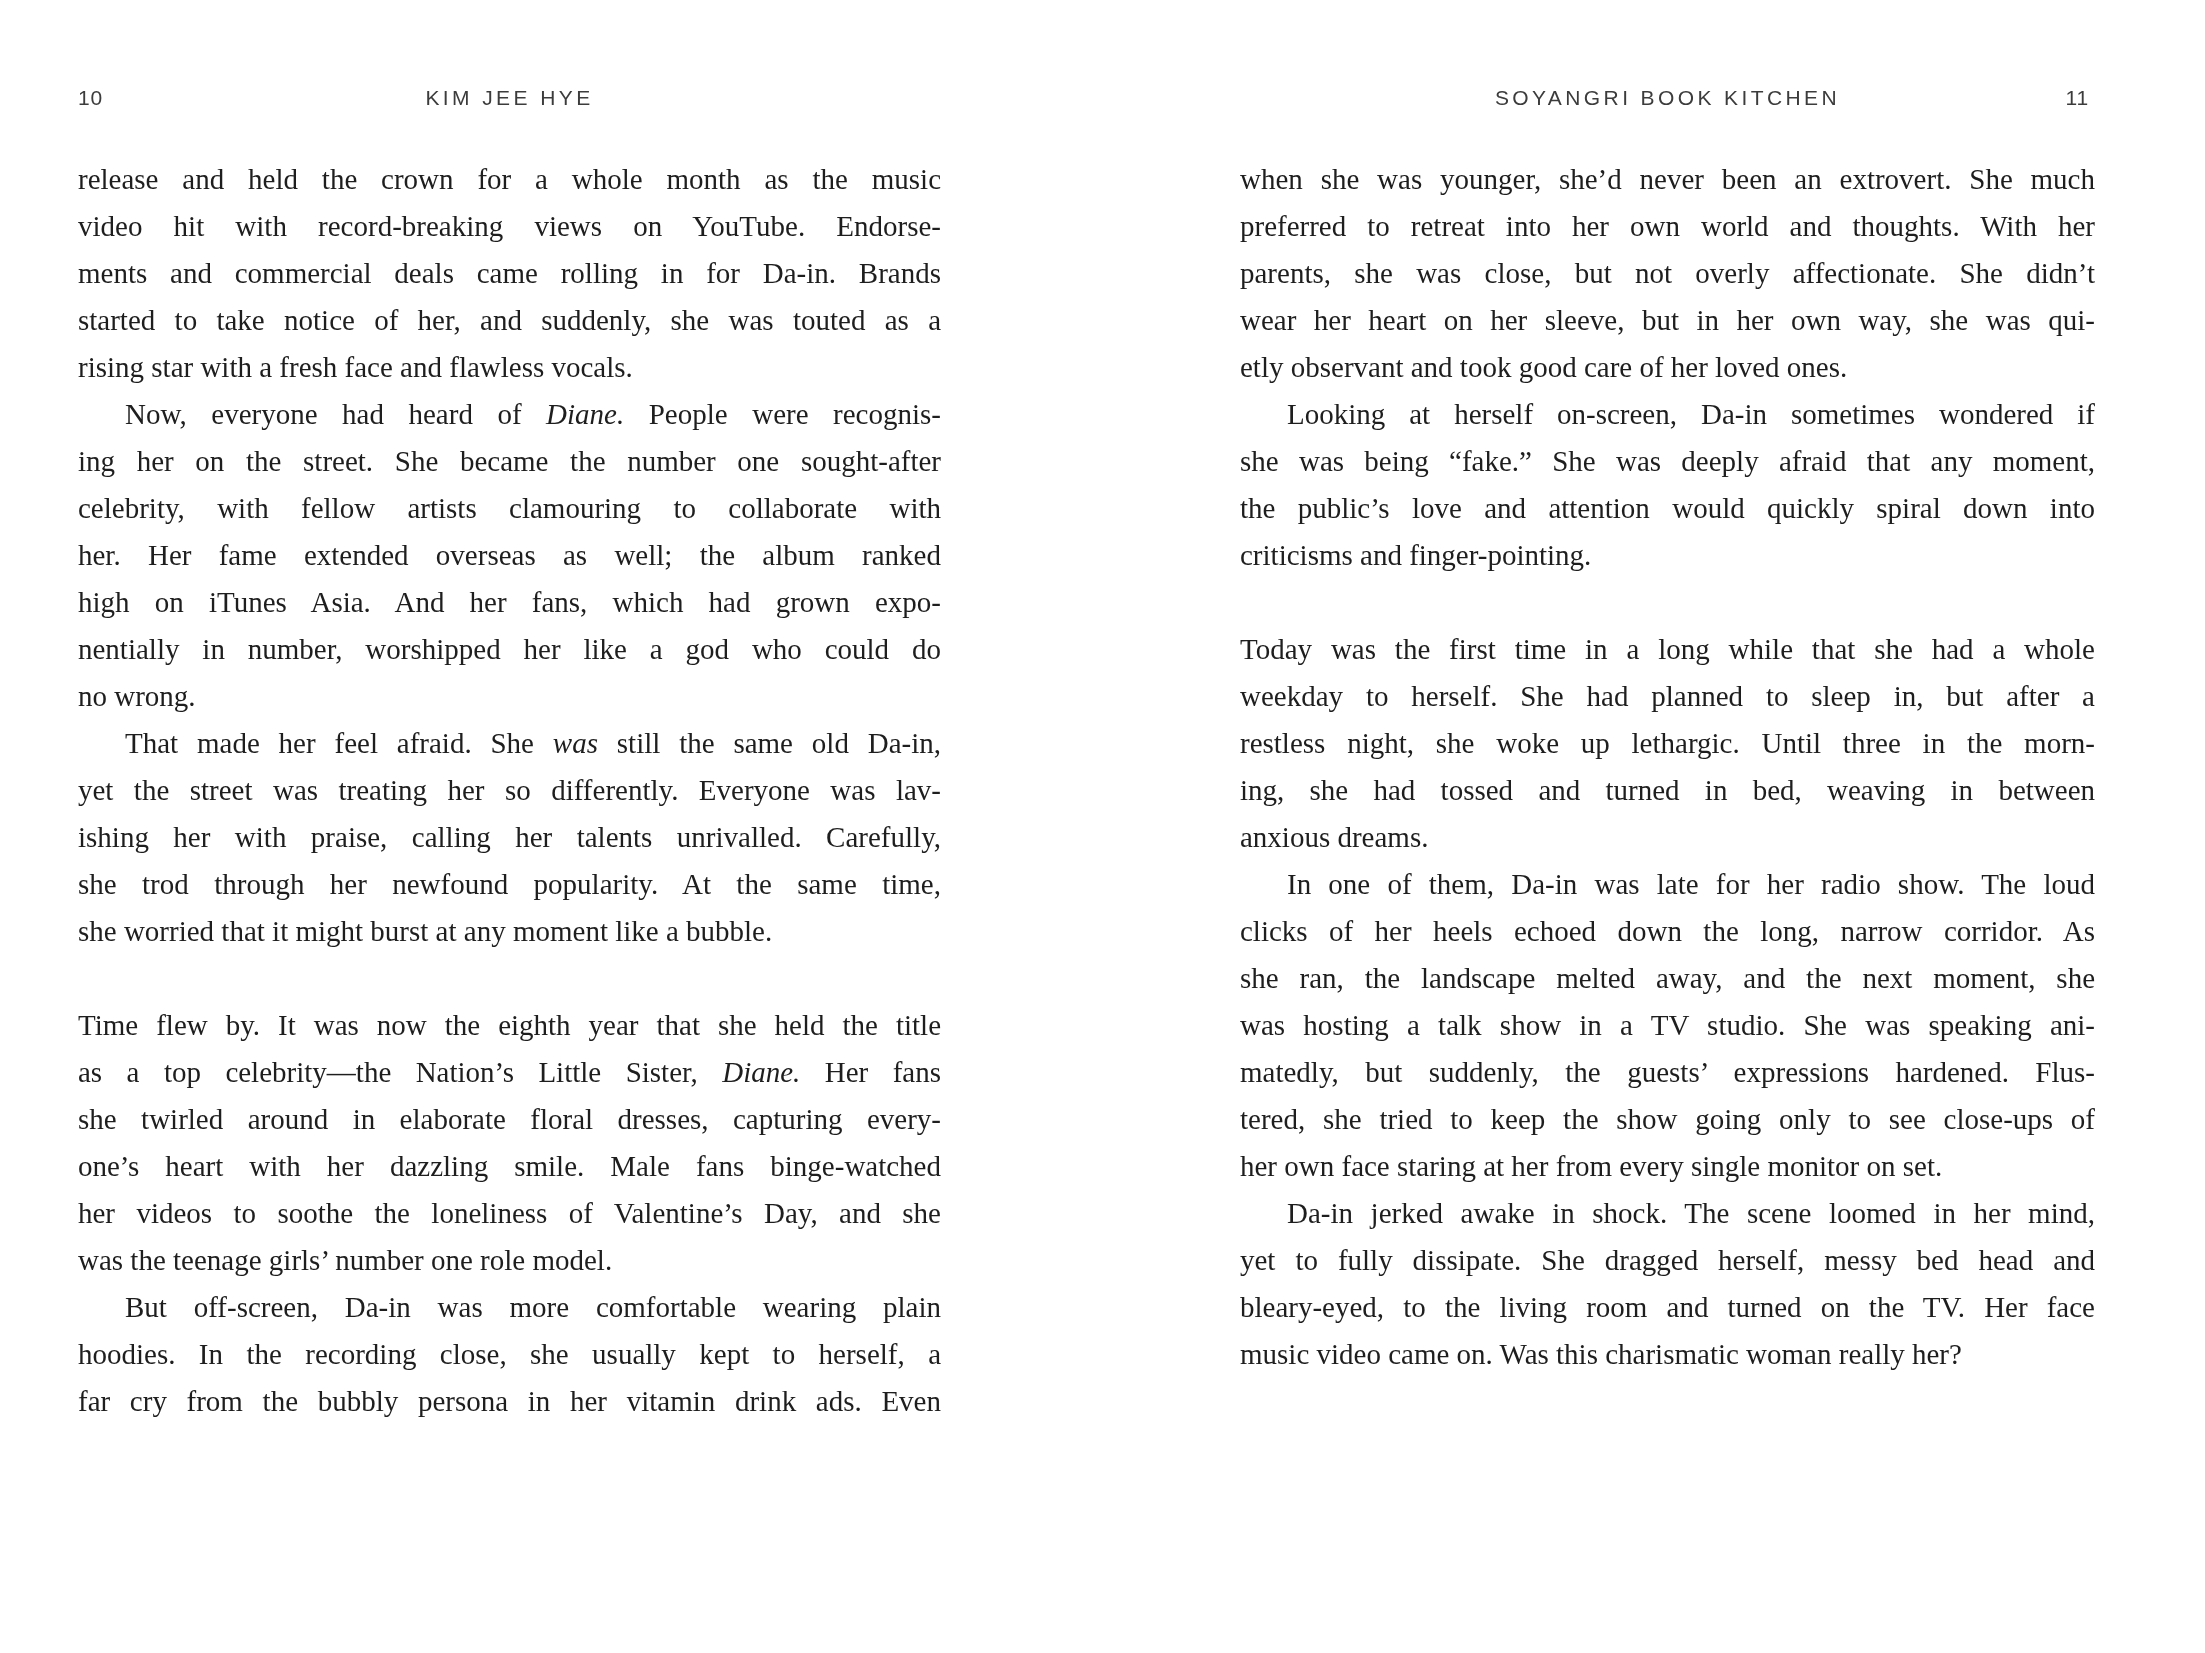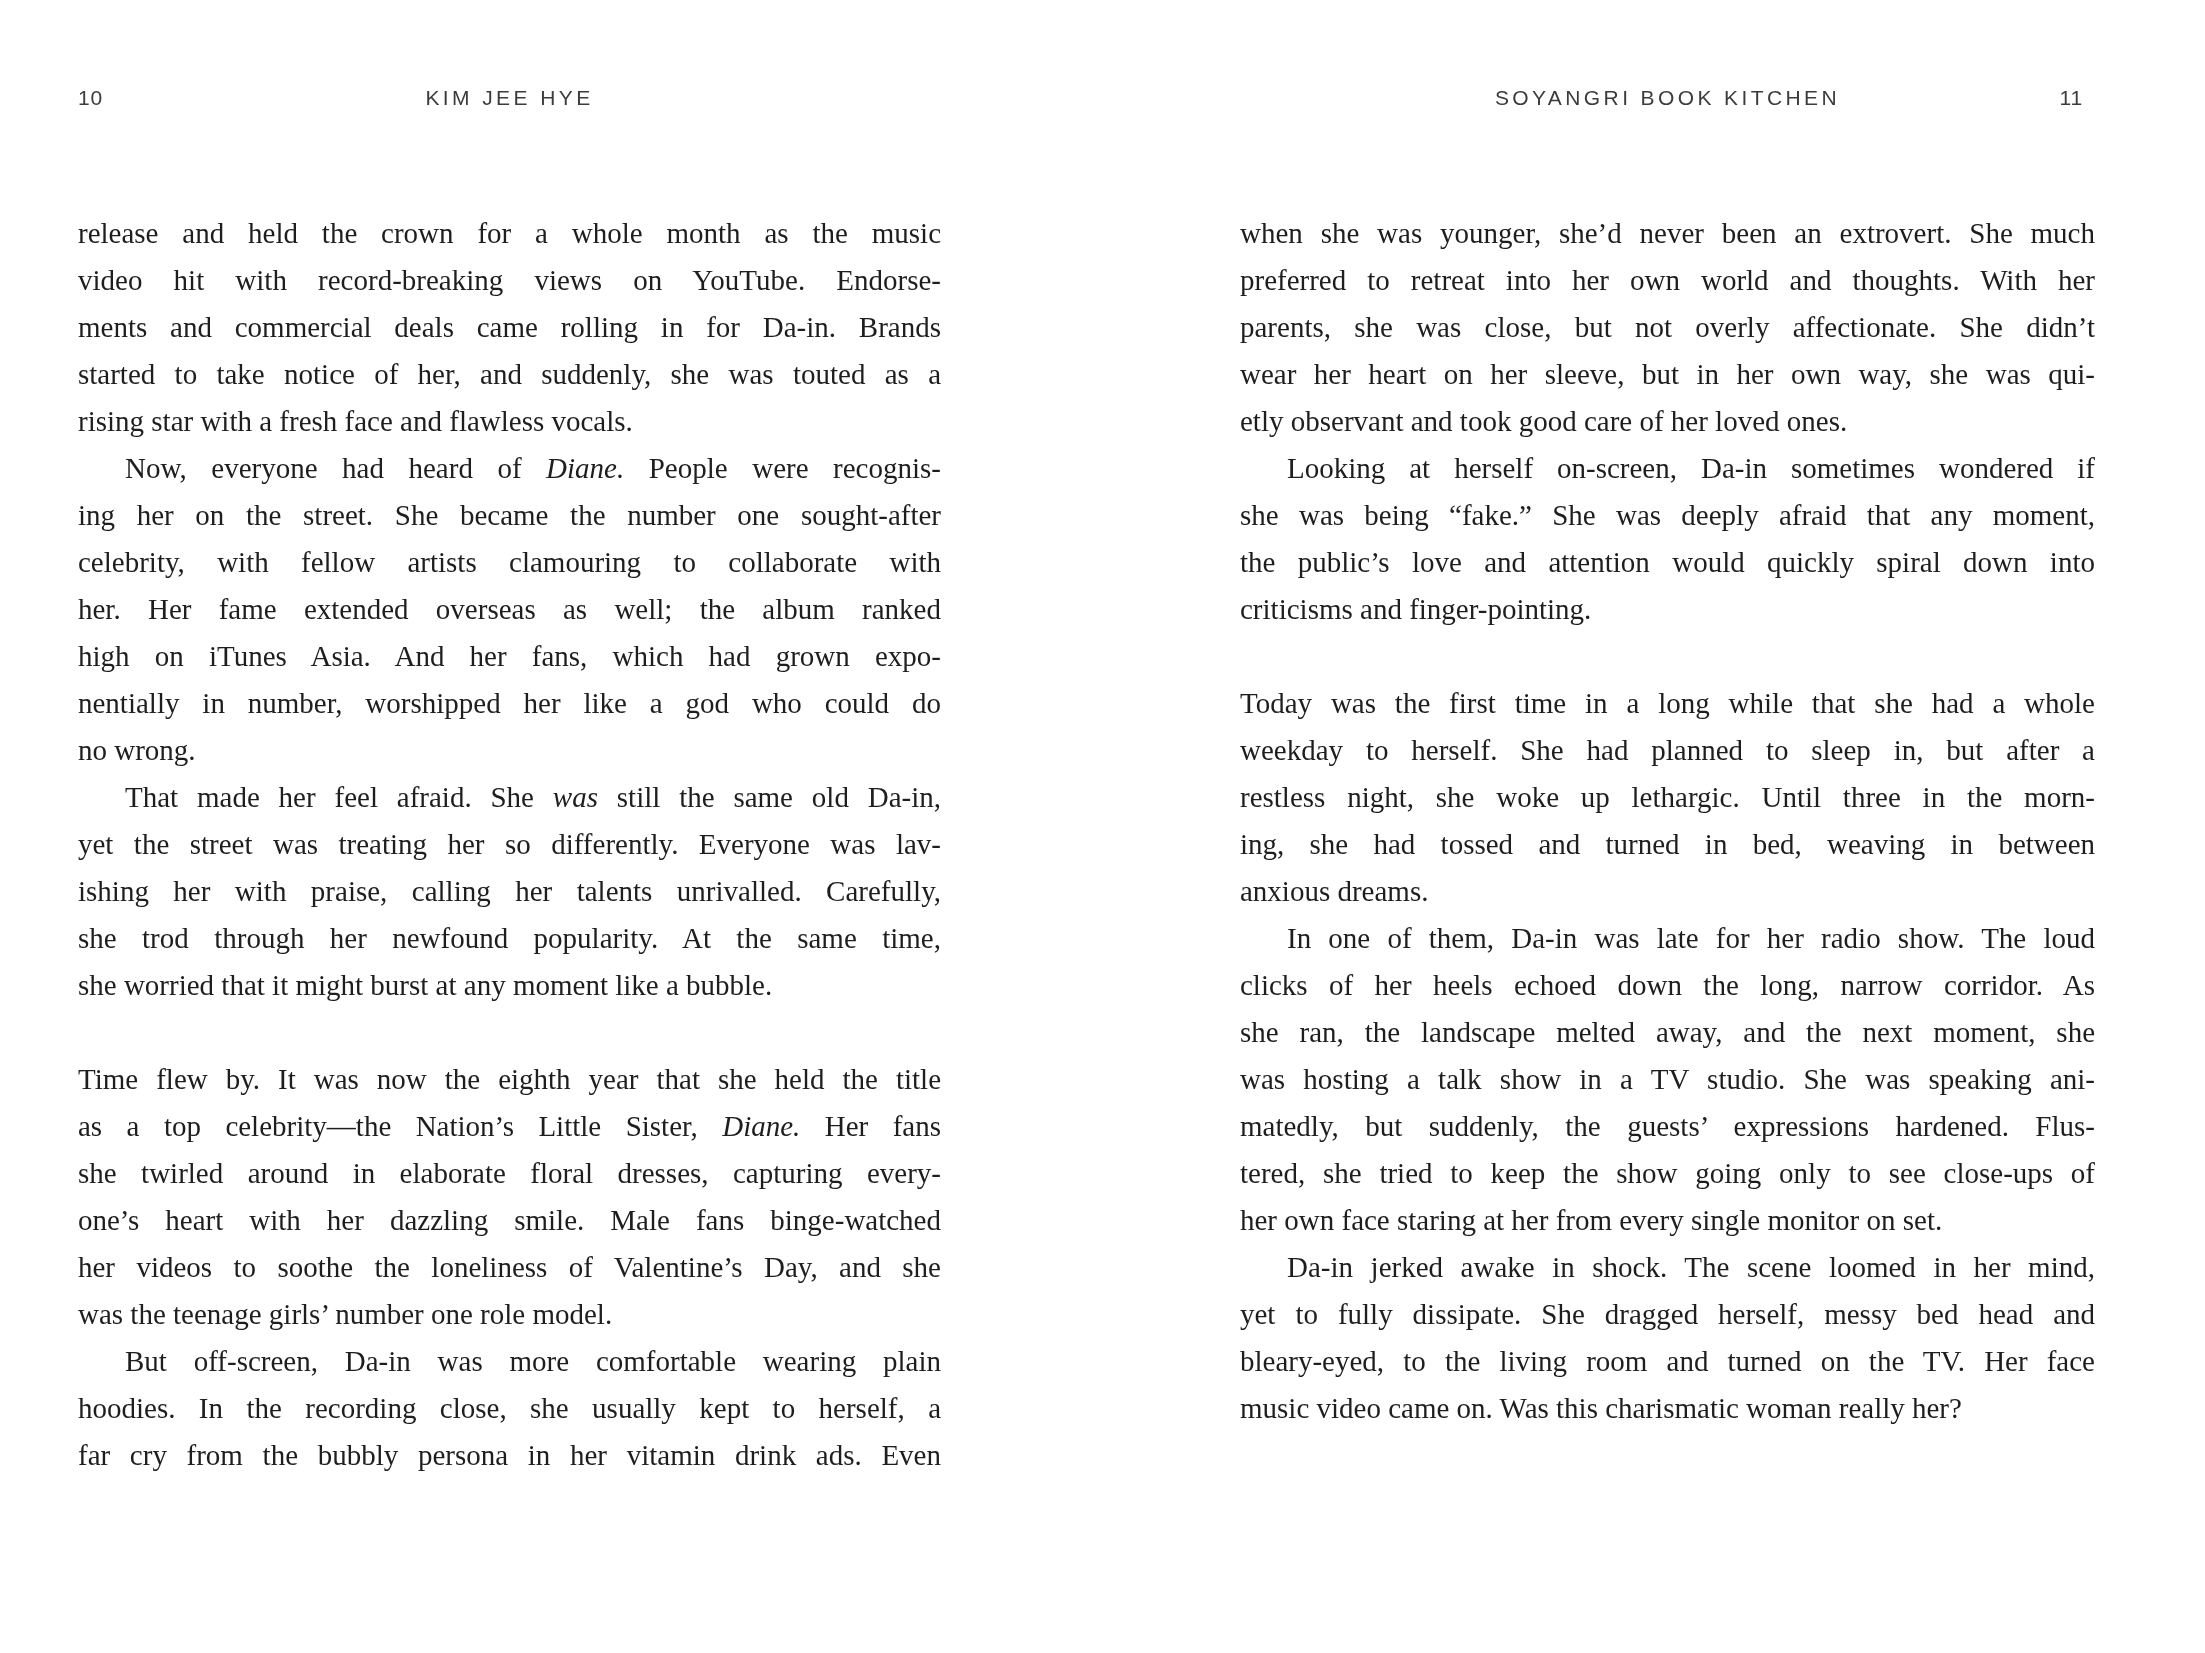--- a/index.html
+++ b/index.html
@@ -35,24 +35,24 @@
     color: var(--header_ink, #3c3c3c);
     text-align: center;
   }
   .pagenum {
     position: absolute;
     top: 0;
     letter-spacing: 0.8px;
     font-size: 21px;
   }
   .page.left  .pagenum { left: 0; }
-  .page.right .pagenum { right: 12px; }
+  .page.right .pagenum { right: 6px; }
 
   .page-body {
-    margin-top: 95px;
+    margin-top: 41px;
   }
   .para {
     margin: 0;
     padding: 0;
   }
   .para.space-before { margin-top: 47px; }
   .para.indent .line:first-child { text-indent: 47px; }
 
   .line {
     height: 47px;

